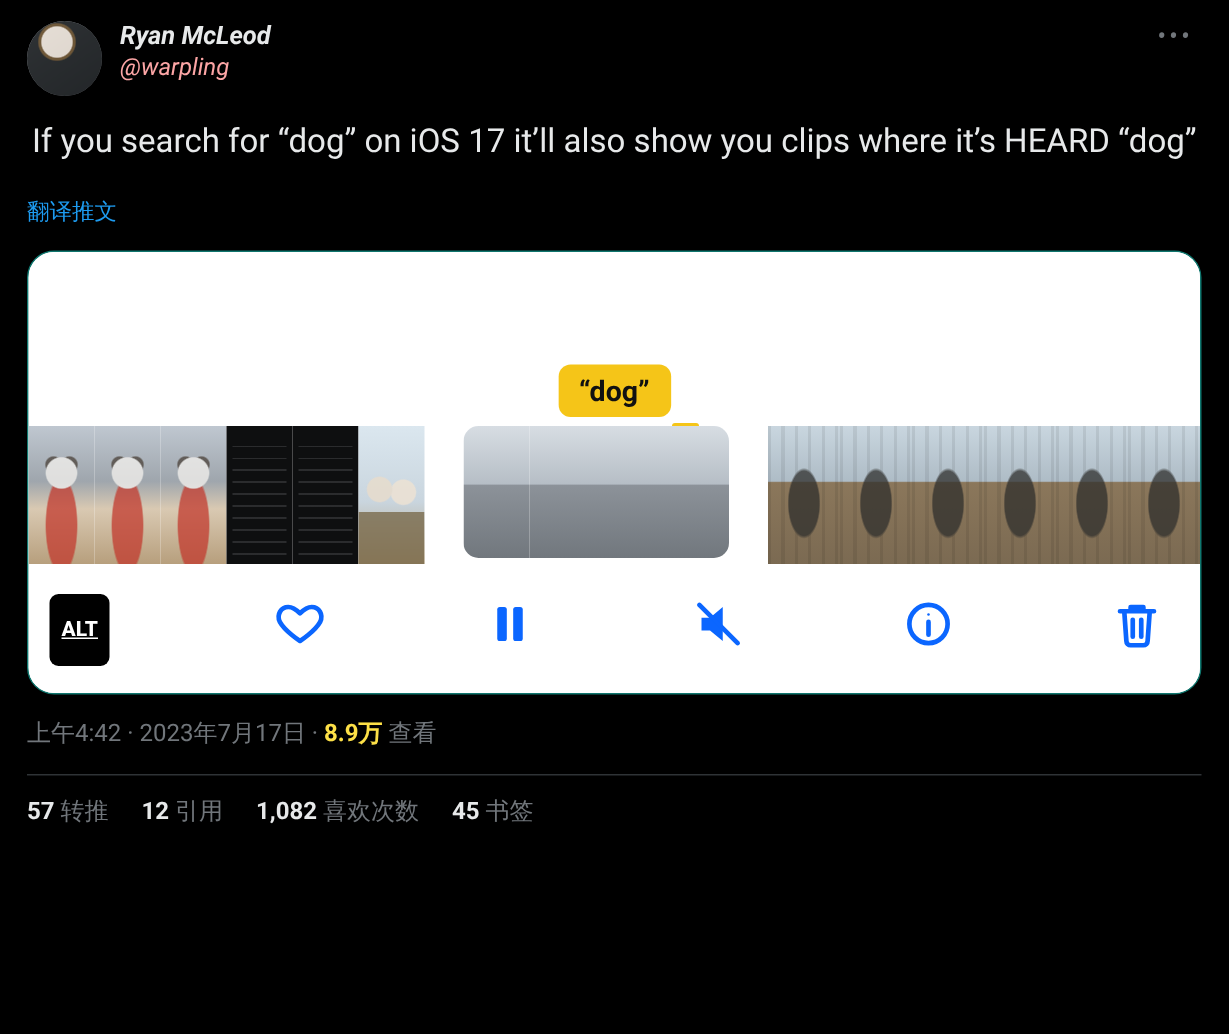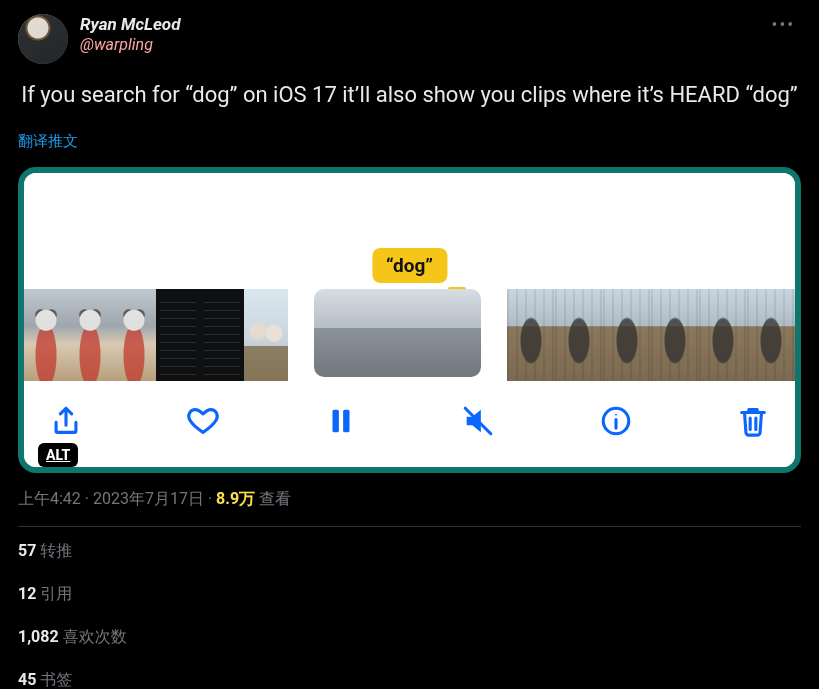--- a/index.html
+++ b/index.html
@@ -28,21 +28,21 @@
   .names { margin-left: 12px; line-height: 1.25; flex-grow:1; }
   .display-name { font-weight: 700; font-size: 17px; color:#e7e9ea; }
   .handle { color: #fca5a5; font-size: 16px; }
   .more { color:#71767b; font-size:18px; letter-spacing:2px; padding:0 6px; cursor:pointer; }
   .body-text { margin-top: 16px; font-size: 22px; line-height: 1.35; color:#e7e9ea; font-weight:400;text-align:center; }
   .translate { color:#1d9bf0; font-size:15px; margin-top:22px; cursor:pointer; display:inline-block; }
   .media-card {
     margin-top: 16px;
     border-radius: 18px;
     overflow: hidden;
-    border: 6px solid #0f766e;
+    border: 1px solid #0f766e;
     background: #fff;
     position: relative;
   }
   .media-top { height: 116px; background:#fff; position:relative; }
   .dog-tag {
     position:absolute; left:50%; transform:translateX(-50%);
     bottom: 6px;
     background:#f5c518; color:#111; font-weight:700;
     padding:6px 14px; border-radius:8px; font-size:19px;
   }
@@ -101,30 +101,30 @@
       repeating-linear-gradient(90deg, rgba(0,0,0,.1) 0 2px, transparent 2px 9px);
     opacity:.75;}
   .toolbar{
     display:flex; justify-content:space-between; align-items:center;
     padding: 20px 22px 26px; background:#fff;
   }
   .tbtn{ width:40px; height:40px; display:flex; align-items:center; justify-content:center; color:#0b66ff; cursor:pointer;}
   .tbtn svg{ width:34px; height:34px; stroke:#0b66ff; fill:none; stroke-width:2.2; stroke-linecap:round; stroke-linejoin:round;}
   .tbtn.pause svg rect{ fill:#0b66ff; stroke:none;}
   .alt-badge{
-    position:absolute; left:14px; bottom:0;
+    position:absolute; left:14px; bottom:18px;
     background:#000; color:#fff; font-weight:800; font-size:14px;
-    padding:4px 8px; border-radius:6px;text-decoration:underline;
+    padding:16px 8px; border-radius:6px;text-decoration:underline;
   }
   .meta{
     margin-top:16px; color:#71767b; font-size:16px;
   }
   .meta b{ color:#fde047; font-weight:700; }
   .rule{ border:none; border-top:1px solid #2f3336; margin:16px 0 14px;}
-  .stats{ display:flex; gap:22px; color:#71767b; font-size:16px;flex-direction:column;}
+  .stats{ display:flex; gap:22px; color:#71767b; font-size:16px;}
   .stats span b{ color:#e7e9ea; margin-right:4px;}
   .stats span{ cursor:pointer; }
 </style>
 </head>
 <body>
 
 <div class="tweet">
   <div class="header">
     <div class="avatar"></div>
     <div class="names">

